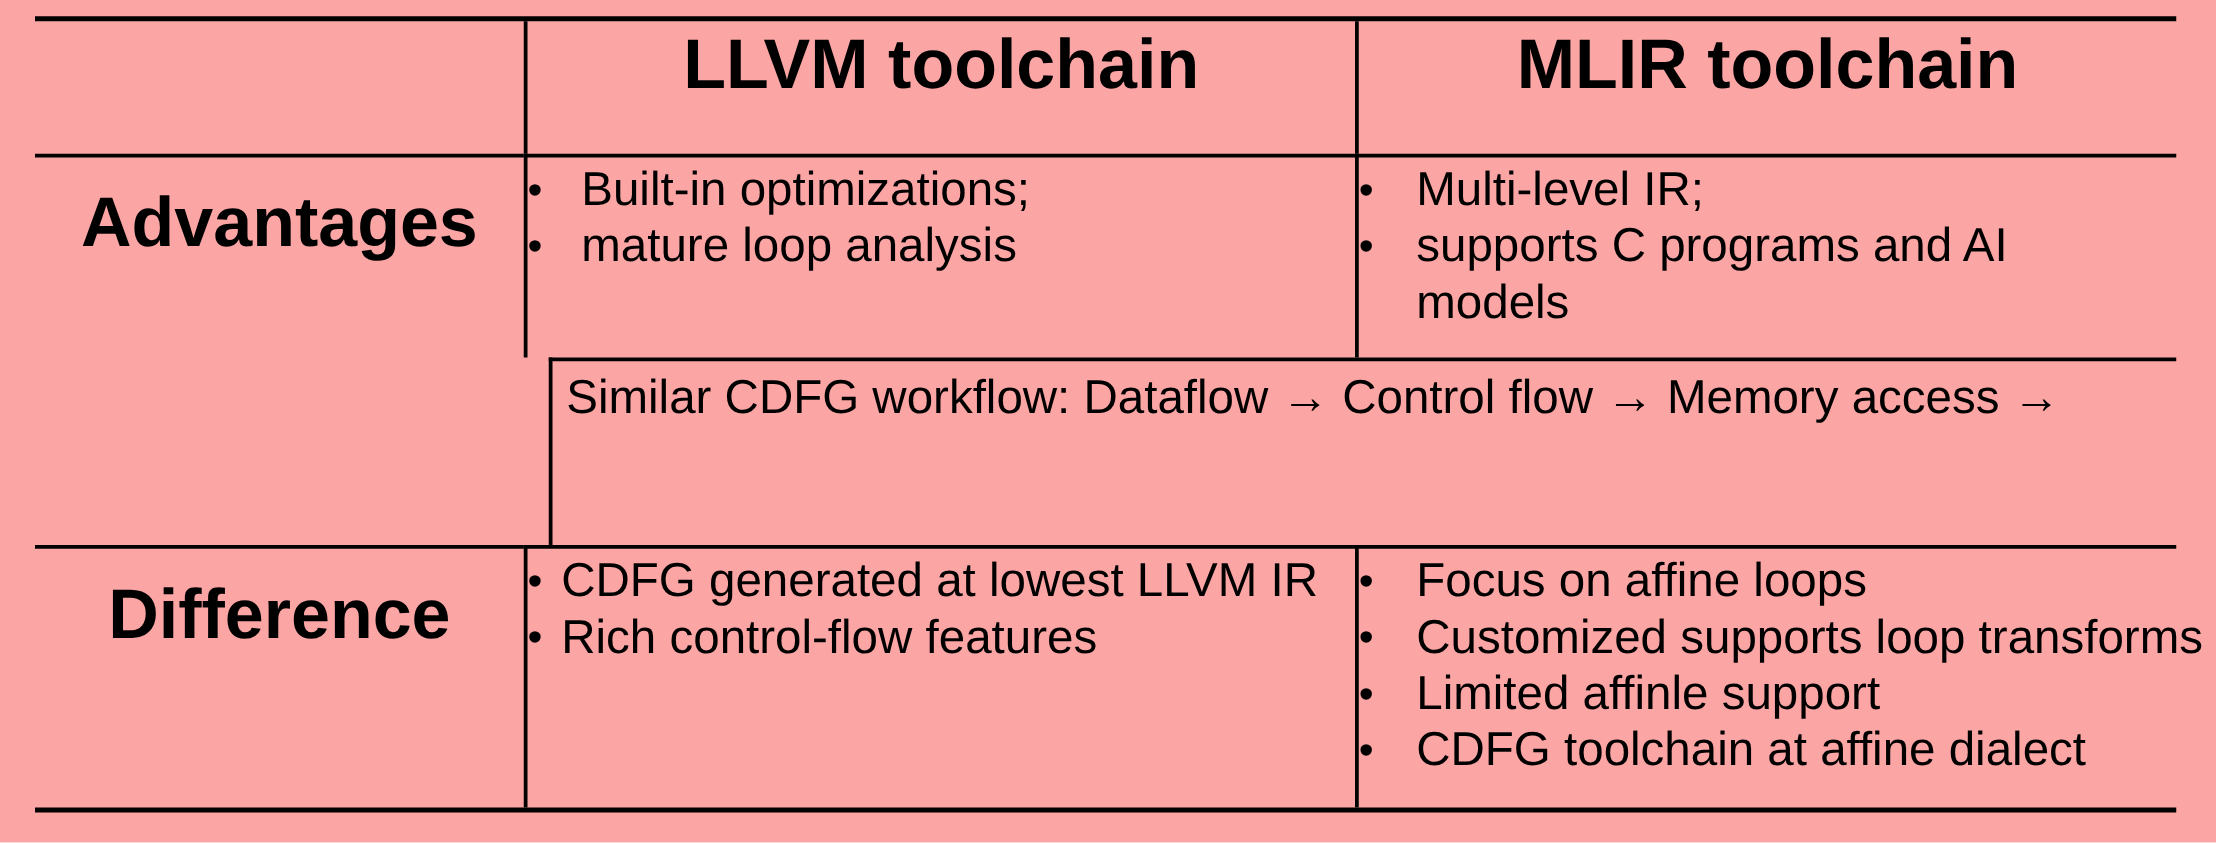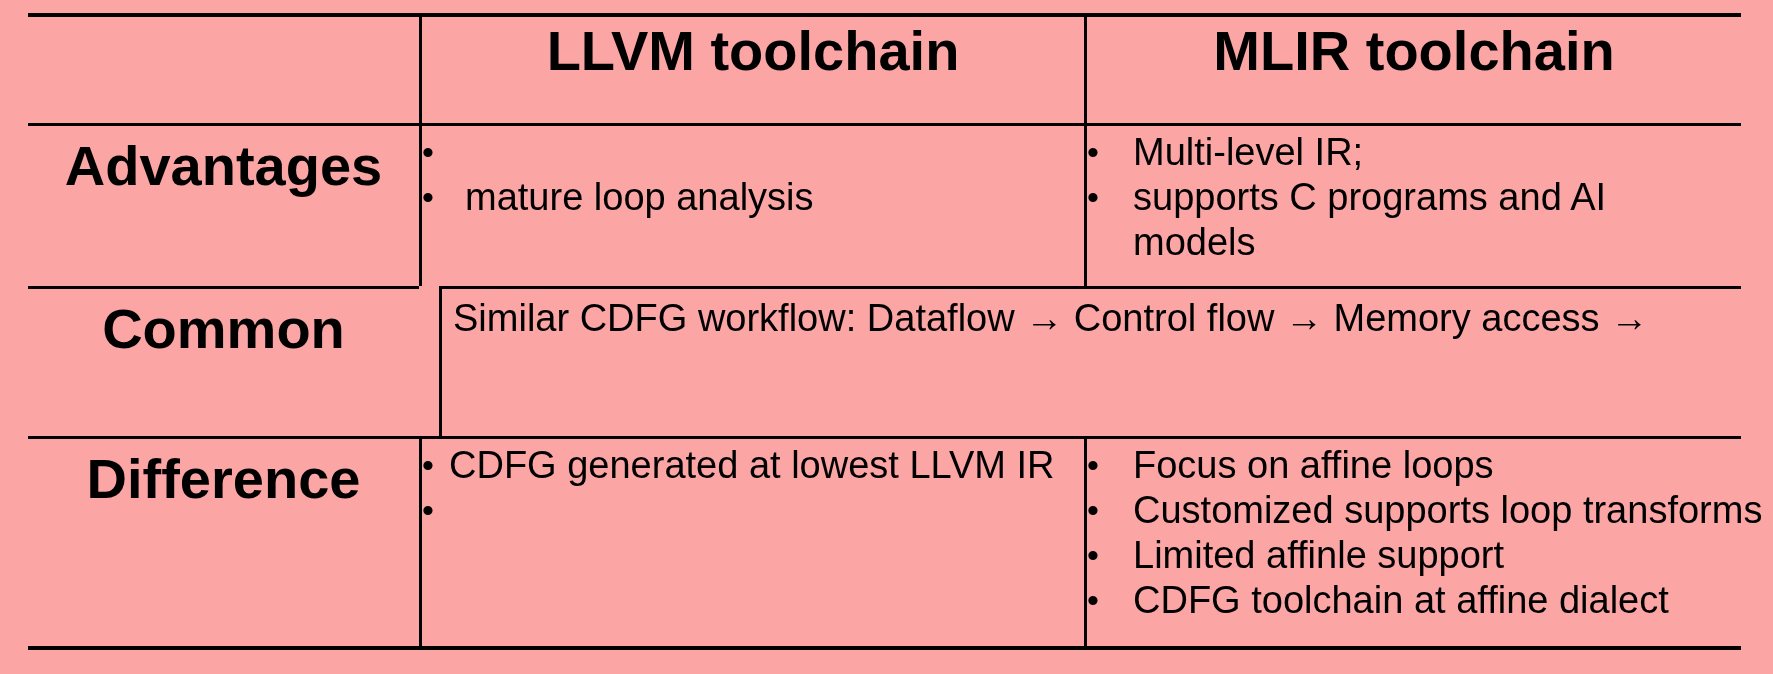--- a/index.html
+++ b/index.html
@@ -43,21 +43,21 @@
     font-size: 56px;
     font-weight: bold;
     text-align: center;
     padding-top: 2px;
     line-height: 1.15;
   }
   .rowlabel {
     font-size: 56px;
     font-weight: bold;
     text-align: center;
-    padding-top: 8px;
+    padding-top: 20px;
     line-height: 1.15;
   }
 
   ul.blist {
     list-style: none;
     margin: 0;
     padding: 4px 0 0 0;
   }
   ul.blist li {
     display: flex;
@@ -100,54 +100,55 @@
 
       <div class="cell"></div>
       <div class="cell vline colhead">LLVM toolchain</div>
       <div class="cell vline colhead">MLIR toolchain</div>
 
       <div class="cell hline rowlabel">Advantages</div>
       <div class="cell hline vline">
         <ul class="blist indent-wide">
           <li>
             <span class="bullet">•</span>
+            <span class="itext">Built-in optimizations;</span>
           </li>
           <li>
             <span class="bullet">•</span>
             <span class="itext">mature loop analysis</span>
           </li>
         </ul>
       </div>
       <div class="cell hline vline">
         <ul class="blist indent-mlir">
           <li>
             <span class="bullet">•</span>
             <span class="itext">Multi-level IR;</span>
           </li>
           <li>
             <span class="bullet">•</span>
             <span class="itext wrap">supports C programs and AI models</span>
           </li>
         </ul>
       </div>
 
-      <div class="cell hline rowlabel">Common</div>
       <div class="cell hline vline span2 common-cell">
         <div class="common-line">Similar CDFG workflow: Dataflow → Control flow → Memory access →</div>
       </div>
 
       <div class="cell hline rowlabel">Difference</div>
       <div class="cell hline vline">
         <ul class="blist diff-list indent-tight">
           <li>
             <span class="bullet">•</span>
             <span class="itext">CDFG generated at lowest LLVM IR</span>
           </li>
           <li>
             <span class="bullet">•</span>
+            <span class="itext">Rich control-flow features</span>
           </li>
         </ul>
       </div>
       <div class="cell hline vline">
         <ul class="blist diff-list indent-mlir">
           <li>
             <span class="bullet">•</span>
             <span class="itext">Focus on affine loops</span>
           </li>
           <li>

